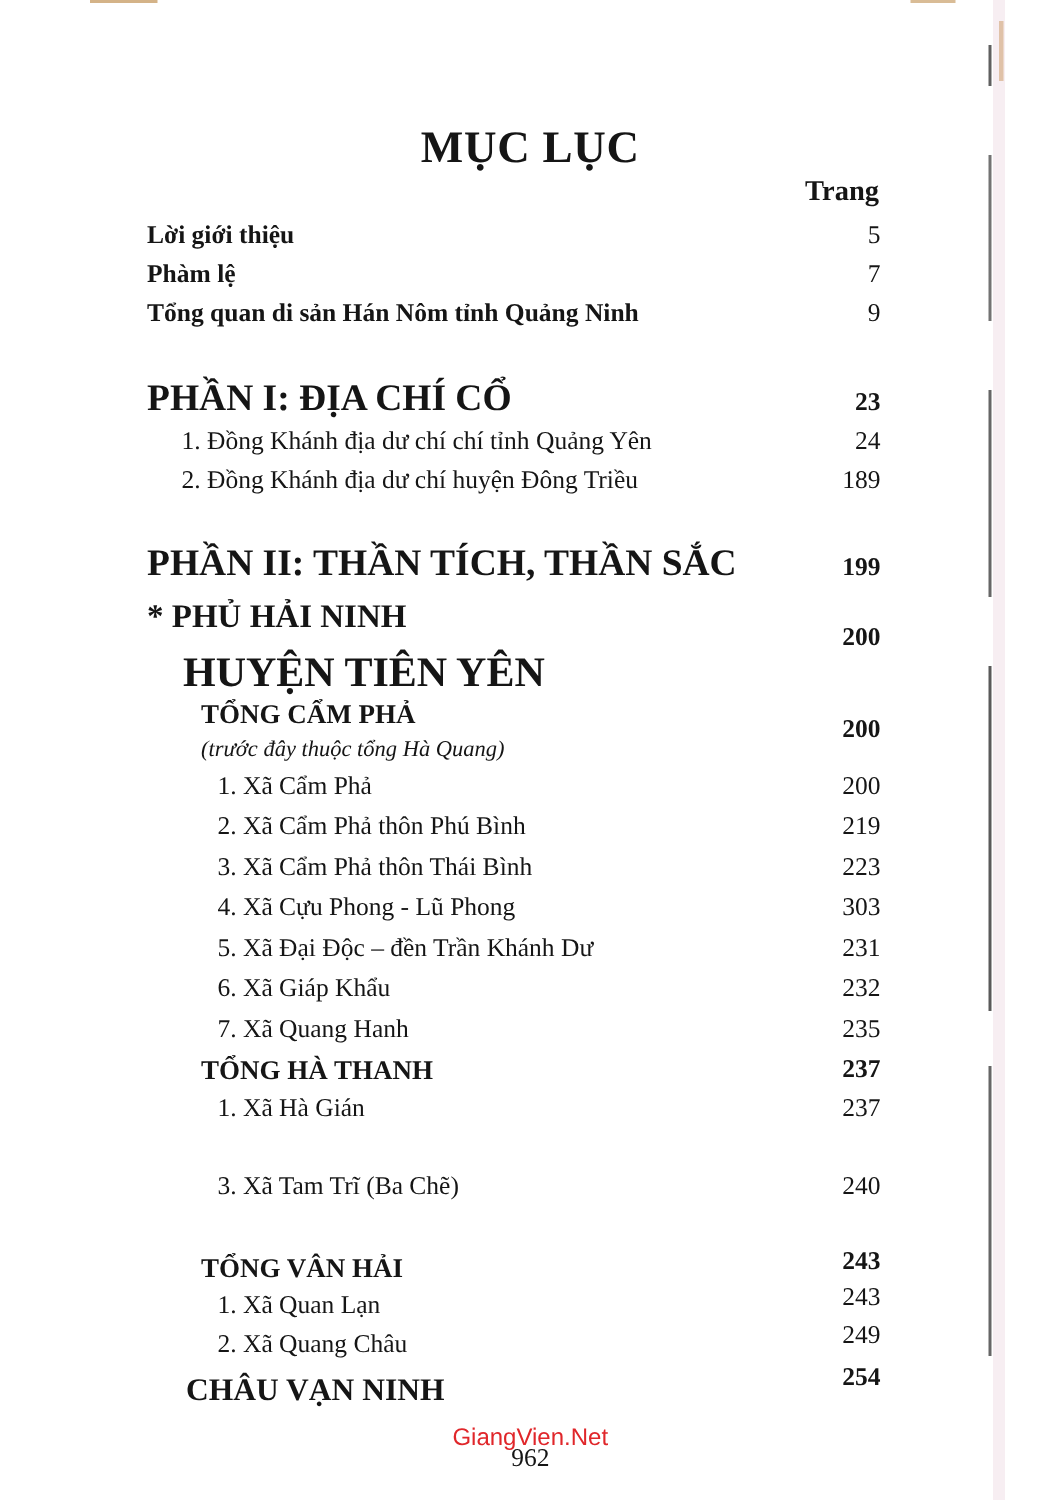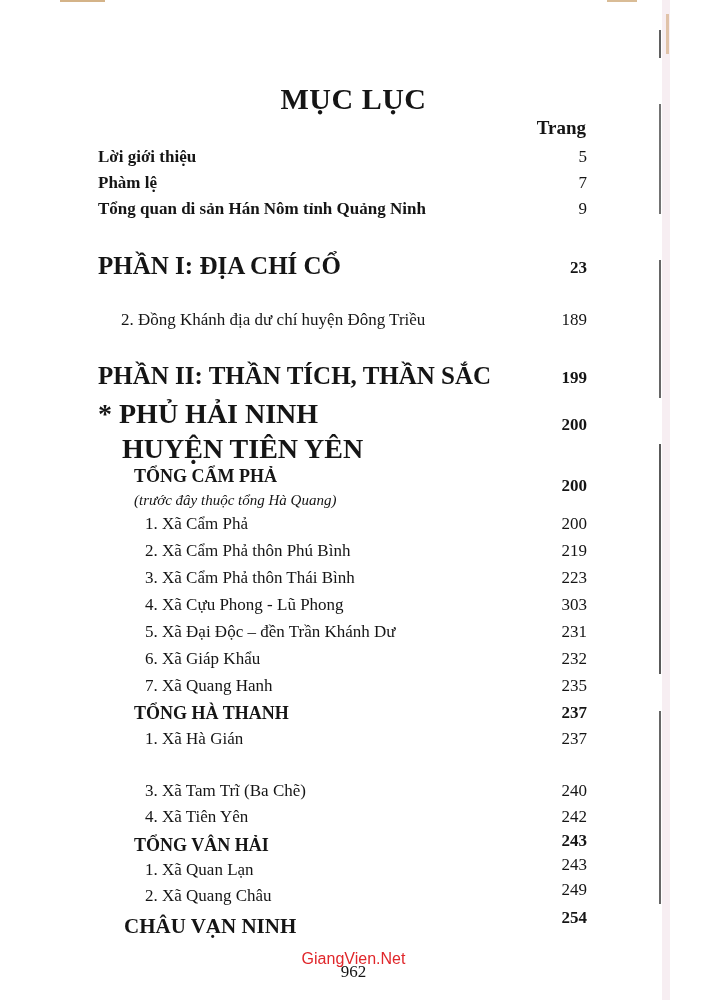--- a/index.html
+++ b/index.html
@@ -33,21 +33,21 @@
 
     .front .lbl { left:98px; font-size:17px; font-weight:bold; }
     .front .pg { font-size:17px; }
 
     .part .lbl { left:98px; font-size:25px; font-weight:bold; }
     .part .pg { font-size:17px; font-weight:bold; top:6px; }
 
     .num .lbl { left:121px; font-size:17px; }
     .num .pg { font-size:17px; }
 
-    .phu .lbl { left:98px; font-size:28px; font-weight:bold;text-align:right; }
+    .phu .lbl { left:98px; font-size:22px; font-weight:bold;text-align:right; }
     .huyen .lbl { left:122px; font-size:28px; font-weight:bold;text-align:right; }
     .tong .lbl { left:134px; font-size:18px; font-weight:bold; }
     .tong .pg { font-size:17px; font-weight:bold; }
     .note .lbl { left:134px; font-size:15px; font-style:italic; }
     .xa .lbl { left:145px; font-size:17px; }
     .xa .pg { font-size:17px; }
     .chau .lbl { left:124px; font-size:21px; font-weight:bold; }
     .chau .pg { font-size:17px; font-weight:bold; }
     .pgb { font-size:17px; font-weight:bold; }
 
@@ -77,20 +77,24 @@
     <span class="pg">7</span>
   </div>
   <div class="row front" style="top:199px">
     <span class="lbl">Tổng quan di sản Hán Nôm tỉnh Quảng Ninh</span>
     <span class="pg">9</span>
   </div>
 
   <div class="row part" style="top:252px; height:34px">
     <span class="lbl">PHẦN I: ĐỊA CHÍ CỔ</span>
     <span class="pg">23</span>
+  </div>
+  <div class="row num" style="top:284px">
+    <span class="lbl">1.  Đồng Khánh địa dư chí chí tỉnh Quảng Yên</span>
+    <span class="pg">24</span>
   </div>
   <div class="row num" style="top:310px">
     <span class="lbl">2.  Đồng Khánh địa dư chí huyện Đông Triều</span>
     <span class="pg">189</span>
   </div>
 
   <div class="row part" style="top:362px; height:34px">
     <span class="lbl">PHẦN II: THẦN TÍCH, THẦN SẮC</span>
     <span class="pg">199</span>
   </div>
@@ -143,24 +147,20 @@
     <span class="pg">237</span>
   </div>
   <div class="row xa" style="top:729px">
     <span class="lbl">1. Xã Hà Gián</span>
     <span class="pg">237</span>
   </div>
   <div class="row xa" style="top:781px">
     <span class="lbl">3. Xã Tam Trĩ (Ba Chẽ)</span>
     <span class="pg">240</span>
   </div>
-  <div class="row xa" style="top:807px">
-    <span class="lbl">4. Xã Tiên Yên</span>
-    <span class="pg">242</span>
-  </div>
 
   <div class="row tong" style="top:835px">
     <span class="lbl">TỔNG VÂN HẢI</span>
     <span class="pg" style="top:-4px">243</span>
   </div>
   <div class="row xa" style="top:860px">
     <span class="lbl">1. Xã Quan Lạn</span>
     <span class="pg" style="top:-5px">243</span>
   </div>
   <div class="row xa" style="top:886px">

